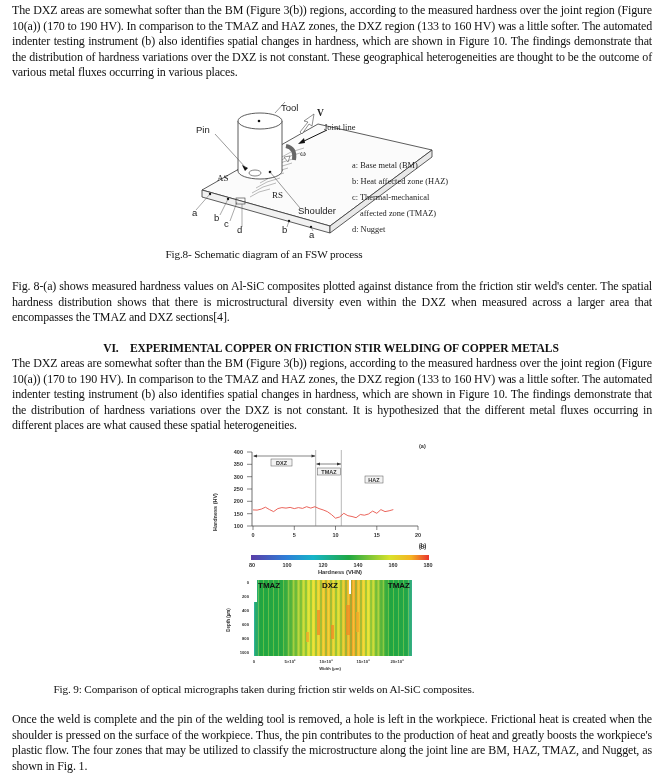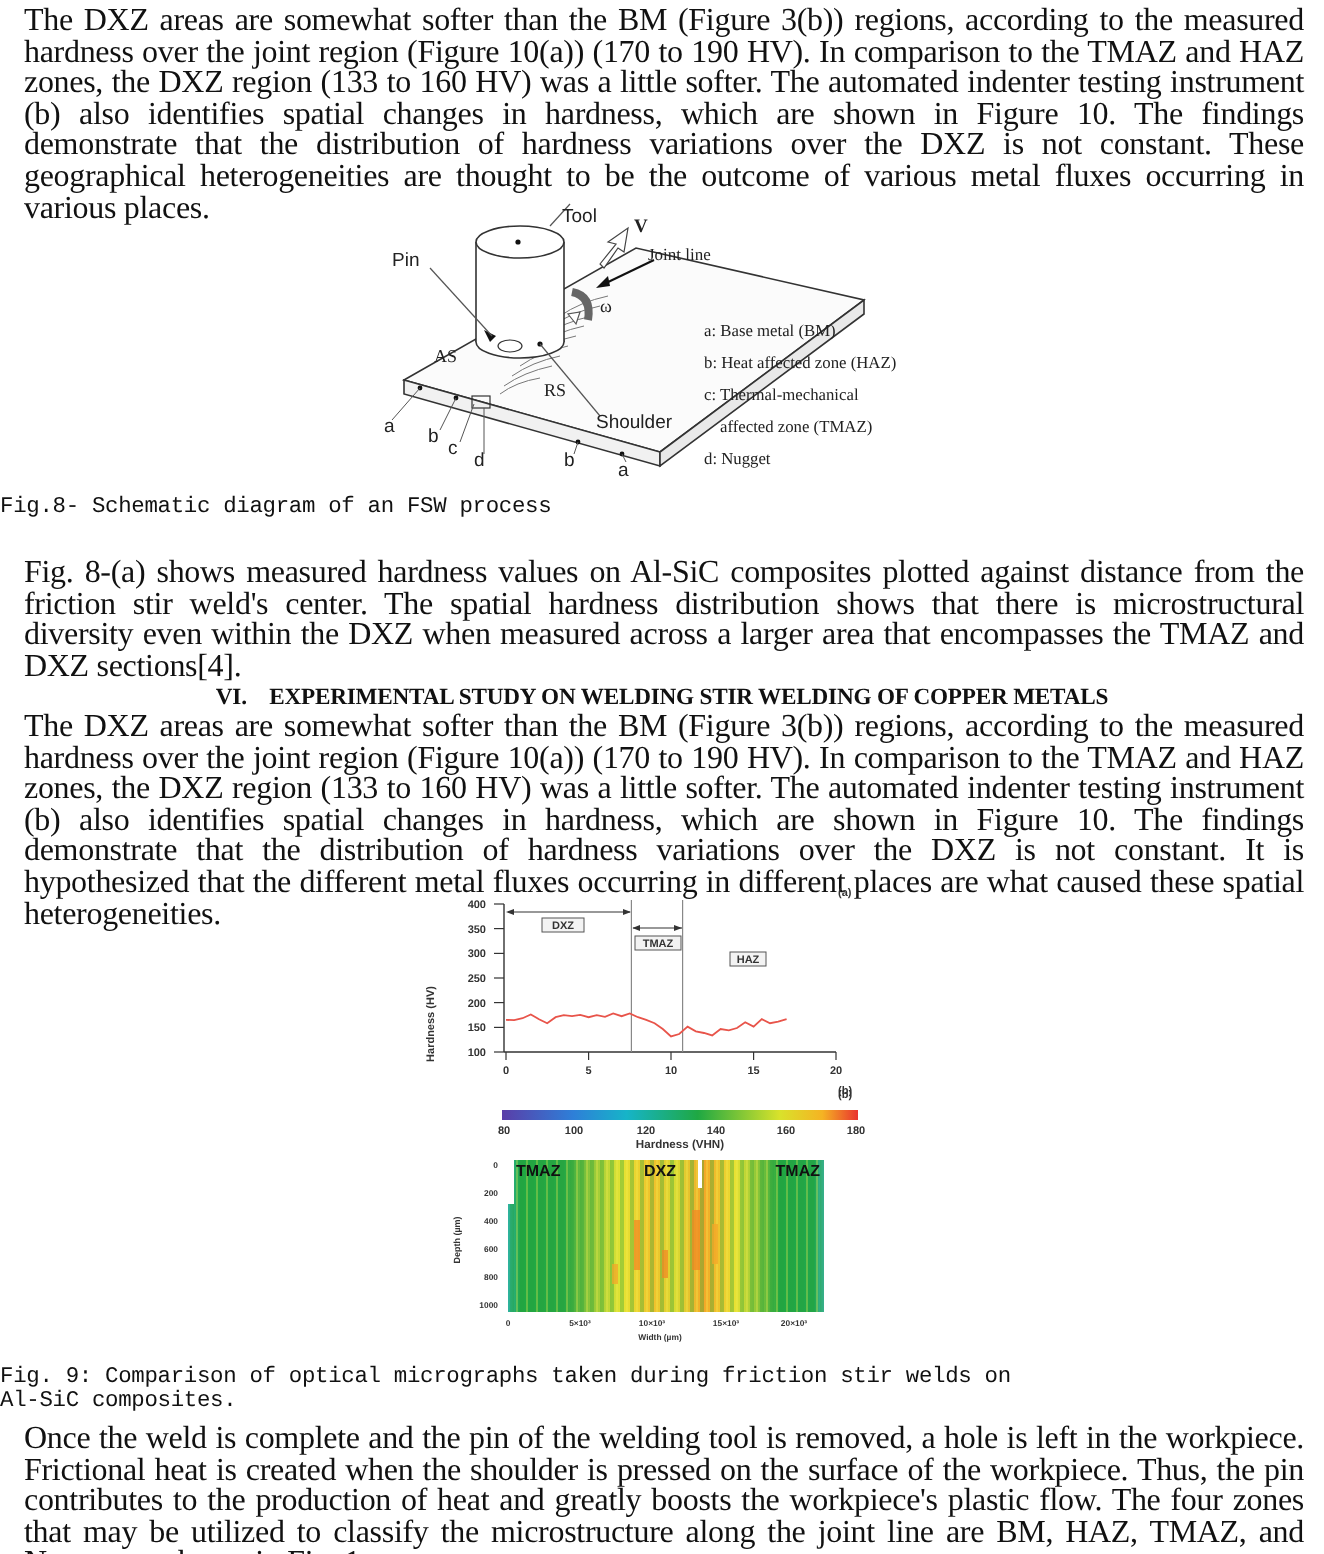--- a/index.html
+++ b/index.html
@@ -1,22 +1,22 @@
 <!DOCTYPE html>
 <html><head>
 <meta charset="utf-8">
 <style>
   html, body { margin:0; padding:0; background:#ffffff; }
   body { width:662px; height:777px; position:relative; overflow:hidden;
          font-family:"Liberation Serif", serif; color:#111; }
-  .para { position:absolute; left:12px; width:640px; font-size:16px; line-height:15.6px;
+  .para { position:absolute; left:12px; width:640px; font-size:12px; line-height:15.6px;
           text-align:justify; text-align-last:left; letter-spacing:-0.15px; margin:0; }
   .heading { position:absolute; left:0; width:662px; top:342px; text-align:center;
              font-weight:bold; font-size:11.6px; letter-spacing:-0.1px; }
-  .caption { position:absolute; left:0; width:528px; text-align:left; font-size:11.2px; letter-spacing:-0.15px;font-family:Liberation Mono, monospace; }
+  .caption { position:absolute; left:0; width:528px; text-align:center; font-size:11.2px; letter-spacing:-0.15px; }
   svg text { font-family:"Liberation Sans", sans-serif; }
   .serif-t { font-family:"Liberation Serif", serif !important; }
 </style>
 </head>
 <body>
 
 <p class="para" style="top:3px;">The DXZ areas are somewhat softer than the BM (Figure 3(b)) regions, according to the measured hardness over the joint region (Figure 10(a)) (170 to 190 HV). In comparison to the TMAZ and HAZ zones, the DXZ region (133 to 160 HV) was a little softer. The automated indenter testing instrument (b) also identifies spatial changes in hardness, which are shown in Figure 10. The findings demonstrate that the distribution of hardness variations over the DXZ is not constant. These geographical heterogeneities are thought to be the outcome of various metal fluxes occurring in various places.</p>
 
 <svg style="position:absolute;left:190px;top:100px;" width="290" height="140" viewBox="0 0 290 140">
 
@@ -98,21 +98,21 @@
     <text class="serif-t" x="162" y="132">d: Nugget</text>
   </g>
 </svg>
 
 <div class="caption" style="top:248px;">Fig.8- Schematic diagram of an FSW process</div>
 
 <p class="para" style="top:279px;font-family:Liberation Serif, serif;">Fig. 8-(a) shows measured hardness values on Al-SiC composites plotted against distance from the friction stir weld's center. The spatial hardness distribution shows that there is microstructural diversity even within the DXZ when measured across a larger area that encompasses the TMAZ and DXZ sections[4].</p>
 
 <div class="heading">
   <span>VI.</span>&nbsp;&nbsp;&nbsp;
-  <span>EXPERIMENTAL STUDY ON WELDING STIR WELDING OF COPPER METALS</span>
+  <span>EXPERIMENTAL COPPER ON FRICTION STIR WELDING OF COPPER METALS</span>
 </div>
 
 <p class="para" style="top:356px;">The DXZ areas are somewhat softer than the BM (Figure 3(b)) regions, according to the measured hardness over the joint region (Figure 10(a)) (170 to 190 HV). In comparison to the TMAZ and HAZ zones, the DXZ region (133 to 160 HV) was a little softer. The automated indenter testing instrument (b) also identifies spatial changes in hardness, which are shown in Figure 10. The findings demonstrate that the distribution of hardness variations over the DXZ is not constant. It is hypothesized that the different metal fluxes occurring in different places are what caused these spatial heterogeneities.</p>
 
 <svg style="position:absolute;left:200px;top:440px;" width="240" height="110" viewBox="0 0 240 110">
   <text x="219" y="8" font-size="5.5" font-weight="bold" fill="#333">(a)</text>
   <text transform="translate(17,72) rotate(-90)" font-size="5.5" font-weight="bold" fill="#333" text-anchor="middle">Hardness (HV)</text>
 
   <line x1="52" y1="12" x2="52" y2="86" stroke="#333" stroke-width="0.7"></line>
   <line x1="52" y1="86" x2="218" y2="86" stroke="#333" stroke-width="0.7"></line>

